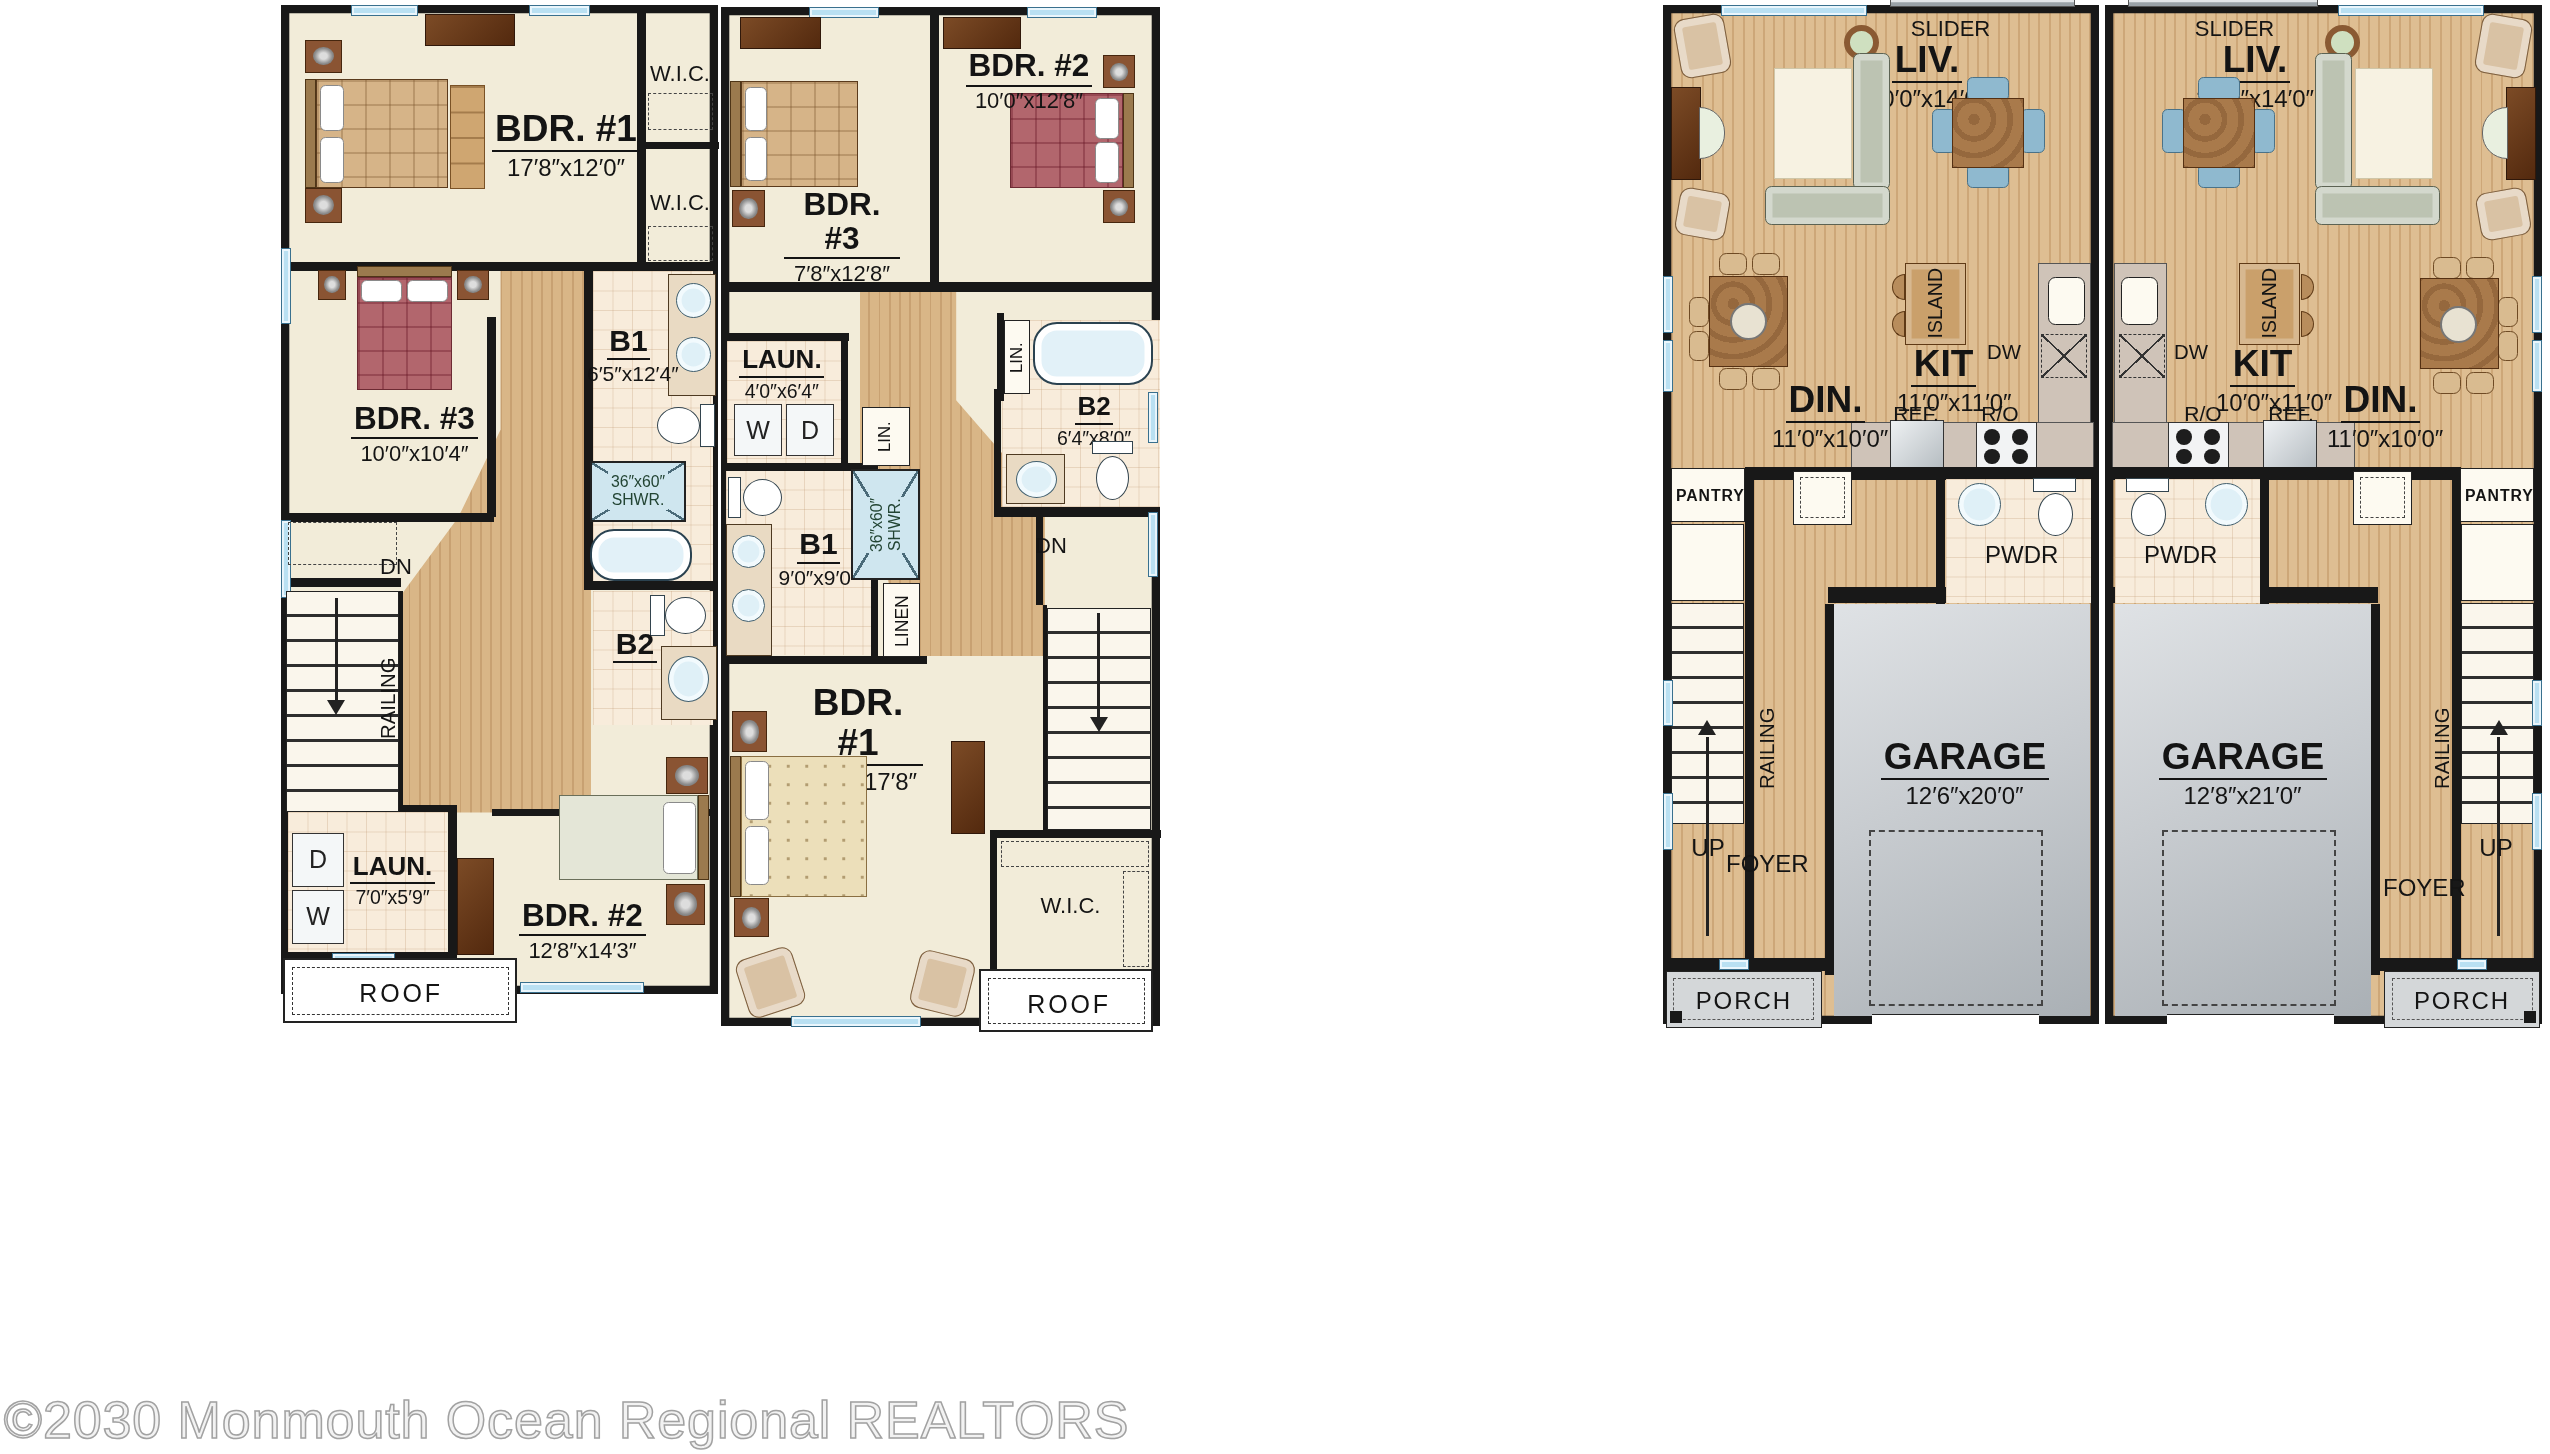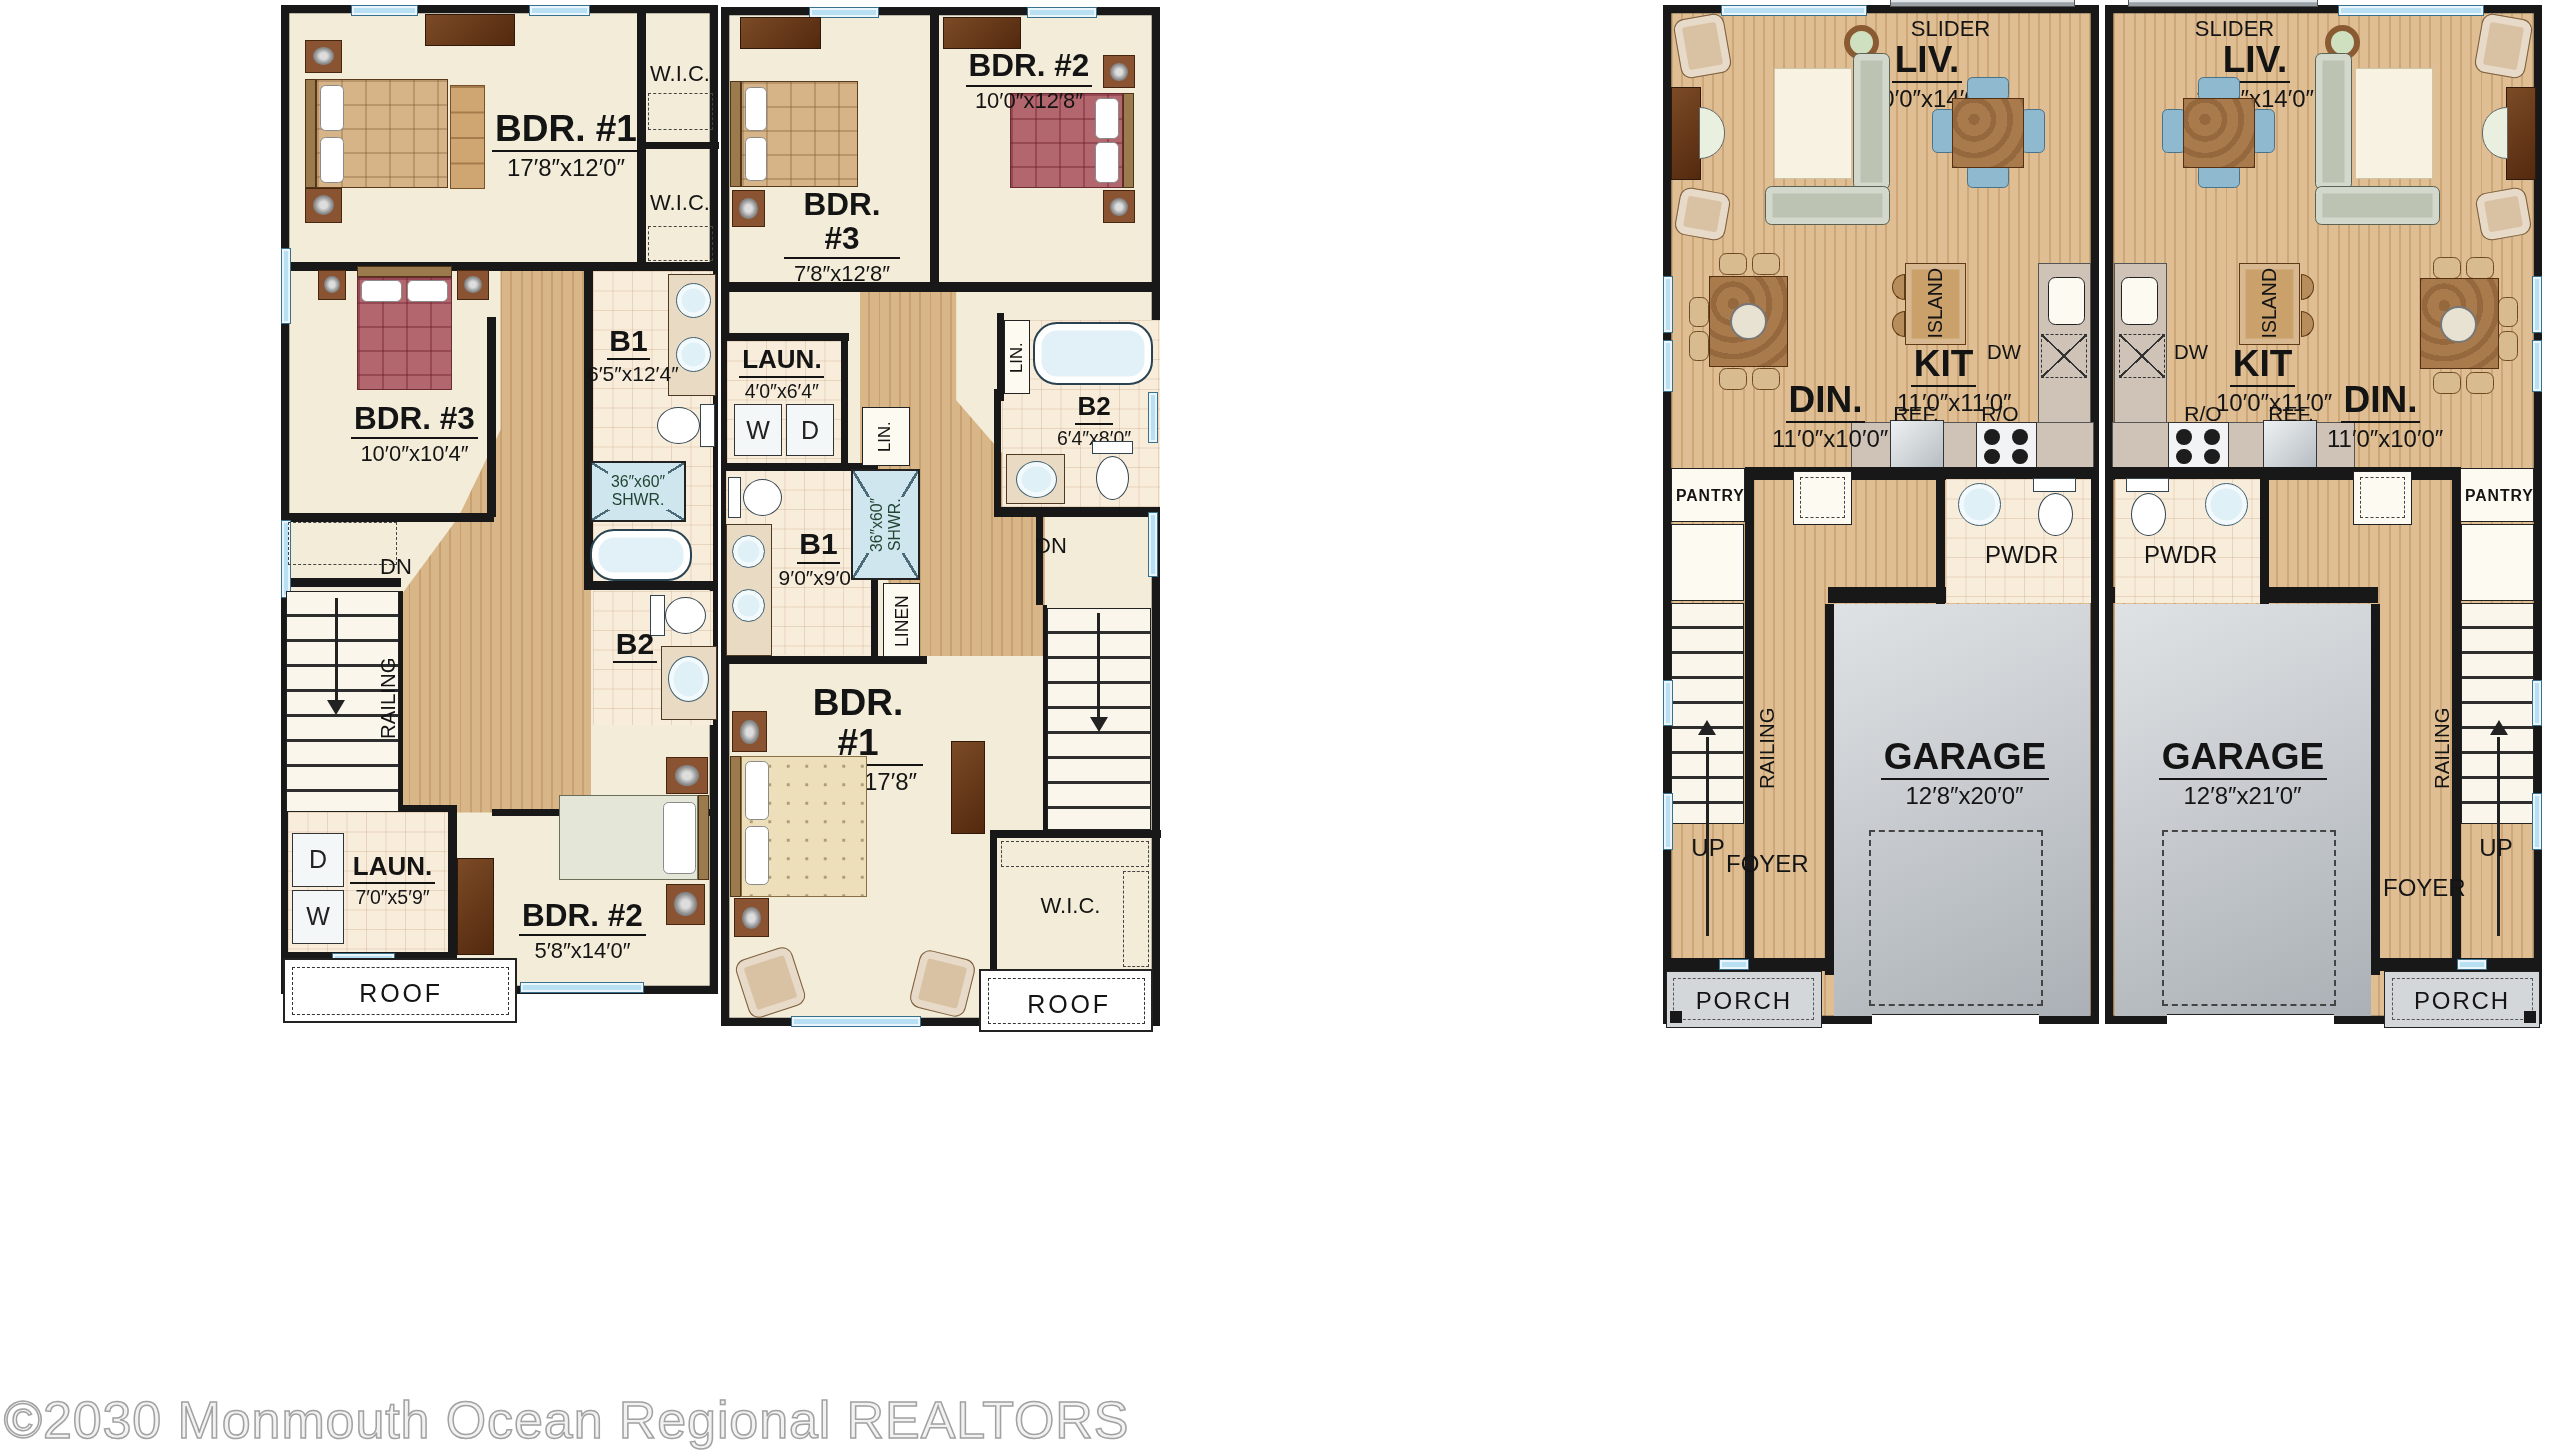--- a/index.html
+++ b/index.html
@@ -221,21 +221,21 @@
   <div class="pillow" style="left:382px;top:797px;width:33px;height:72px"></div>
   <div class="nstand" style="left:385px;top:752px;width:42px;height:37px">
       <i></i>
     </div>
   <div class="nstand" style="left:385px;top:879px;width:39px;height:41px">
       <i></i>
     </div>
   <div class="darkwood" style="left:176px;top:853px;width:35px;height:95px"></div>
   <div class="lbl s34" style="left:211px;top:894px;width:181px">
     <span class="nm">BDR. #2</span>
-    <div class="dm">5′8″x14′0″</div>
+    <div class="dm">12′8″x14′3″</div>
   </div>
 </div>
 
 <div class="roofstrip" style="left:283px;top:958px;width:234px;height:65px">
   <div class="dashin"></div>
   <div class="t roof-t" style="left:56px;top:18.5px;width:120px">ROOF</div>
 </div>
 
 <div class="unit" style="left:721px;top:7.4px;width:439px;height:1019px">
   <div class="wood" style="left:139px;top:283px;width:185px;height:366px;clip-path:polygon(0 0,52% 0,52% 30%,100% 58%,100% 100%,28% 100%,0 55%)"></div>
@@ -458,21 +458,21 @@
   <div class="stairs" style="left:8.3px;top:598px;width:73px;height:221px"></div>
   <div class="t v" style="left:93px;top:701px;height:85px;font-size:20.4px">RAILING</div>
   <div class="aline" style="left:43px;top:732px;width:2.8px;height:199px"></div>
   <div class="ahead up" style="left:35px;top:715px"></div>
   <div class="t" style="left:23px;top:829px;width:44px;font-size:24px">UP</div>
   <div class="t" style="left:63px;top:845px;width:69px;font-size:24px">FOYER</div>
 
   <div class="garage" style="left:171px;top:599px;width:256px;height:412px"></div>
   <div class="lbl s40" style="left:218px;top:732px;width:167px">
     <span class="nm">GARAGE</span>
-    <div class="dm">12′8″x20′0″</div>
+    <div class="dm">12′6″x20′0″</div>
   </div>
   <div class="shelf" style="left:206px;top:825px;width:174px;height:176px;border-width:2.8px"></div>
   <div class="gap" style="left:209px;top:1009px;width:167px;height:10.2px"></div>
 
   <div class="wall" style="left:0;top:953px;width:165px;height:13px"></div>
   <div class="win" style="left:56px;top:954px;width:30px;height:11px"></div>
   <div class="porch" style="left:2.8px;top:966px;width:156px;height:57px">
     <div class="dashin"></div>
     <div class="t" style="left:26px;top:15px;width:102px;font-size:24px;letter-spacing:1.9px">PORCH</div>
     <div class="wall" style="left:3.7px;top:39px;width:12px;height:12px"></div>

